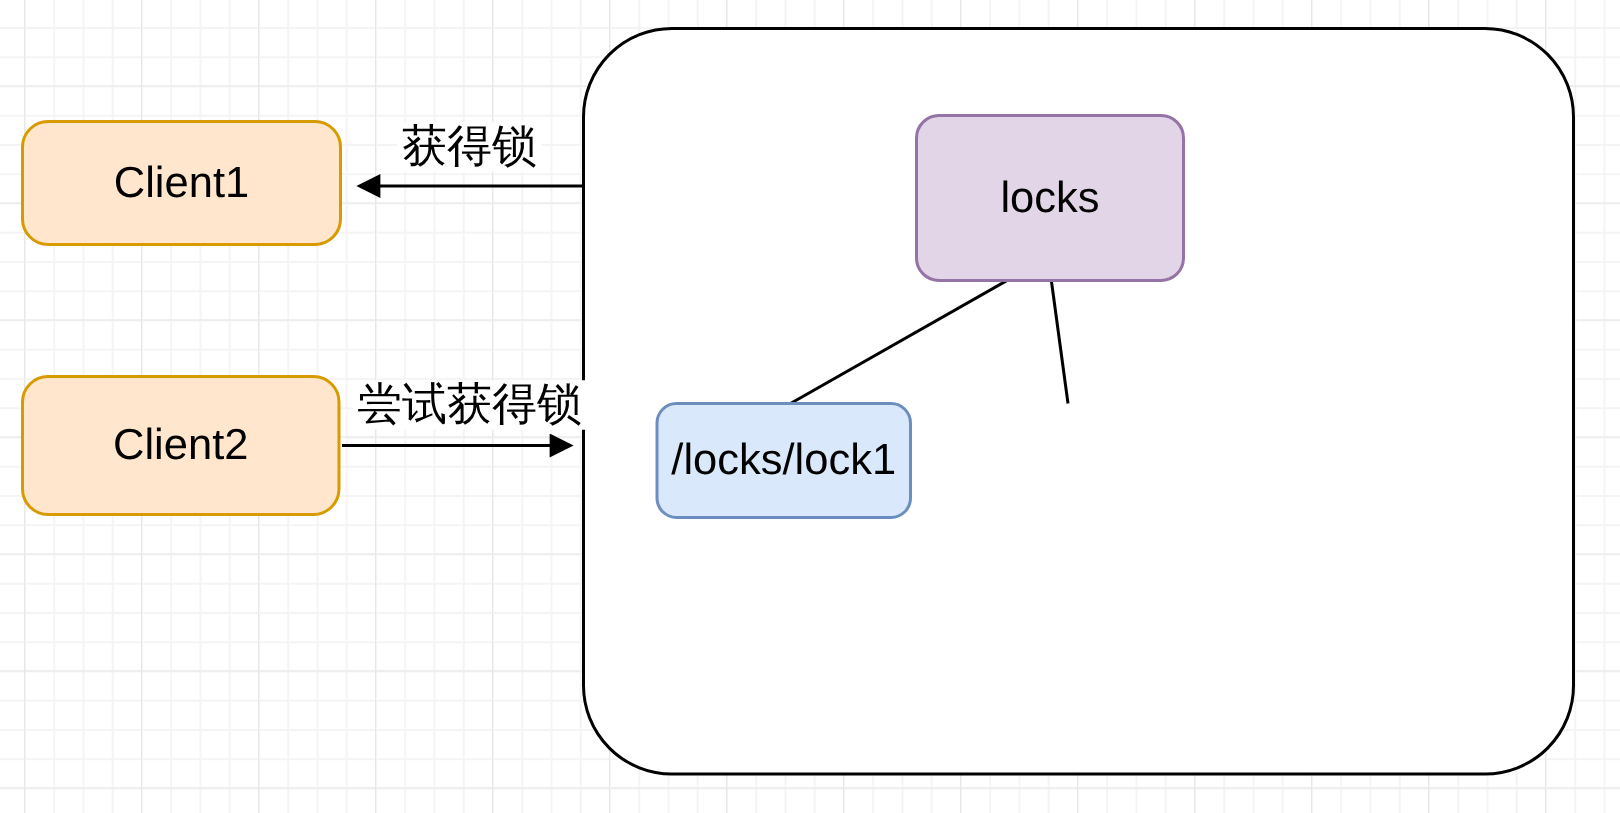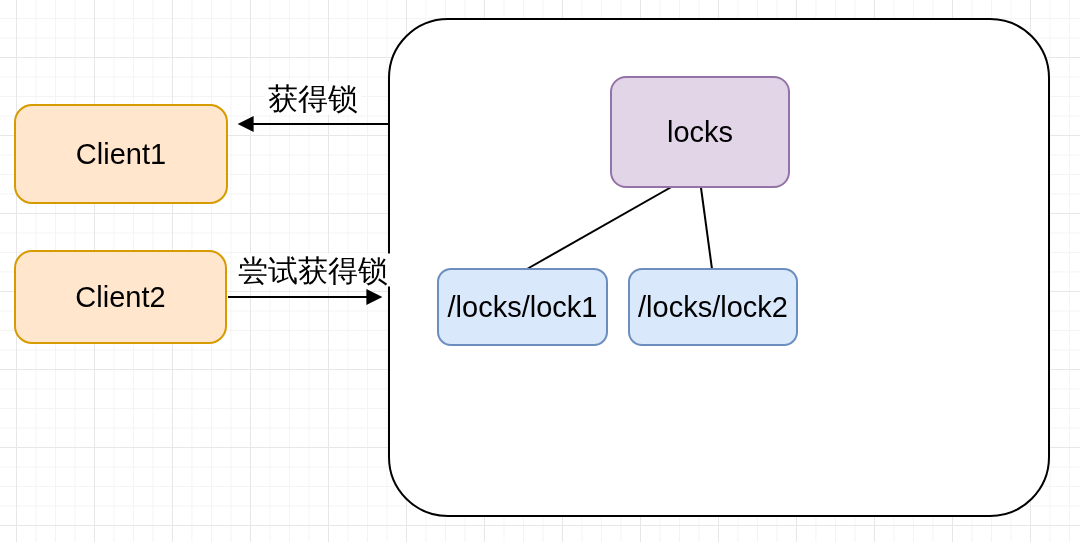--- a/index.html
+++ b/index.html
@@ -23,21 +23,21 @@
     background-size:78px 78px,78px 78px,19.5px 19.5px,19.5px 19.5px;
     background-position:16px 57px;
   }
   .node{
     position:absolute;display:flex;align-items:center;justify-content:center;
     font-size:29px;line-height:1.2;text-align:center;z-index:3;
   }
   .client{
     background:var(--client_fill);border:2px solid var(--client_stroke);border-radius:18px;
   }
-  .client1{left:14px;top:80px;width:214px;height:100px;margin-top:24px;}
+  .client1{left:14px;top:80px;width:214px;height:84px;}
   .client2{left:14px;top:250px;width:213px;height:94px;}
   .server-container{
     position:absolute;left:388px;top:18px;width:662px;height:499px;
     background:#ffffff;border:2.5px solid var(--container_stroke);border-radius:60px;z-index:1;
   }
   .root-node{
     left:610px;top:76px;width:180px;height:112px;
     background:var(--root_fill);border:2px solid var(--root_stroke);border-radius:16px;
   }
   .child-node{
@@ -81,20 +81,17 @@
   <div class="node client client2">
     <span>Client2</span>
   </div>
 
   <div class="node root-node">
     <span>locks</span>
   </div>
   <div class="node child-node lock1">
     <span>/locks/lock1</span>
   </div>
-  <div class="node child-node lock2">
-    <span>/locks/lock2</span>
-  </div>
 
   <div class="edge-label label-acquire">获得锁</div>
   <div class="edge-label label-try">尝试获得锁</div>
 
 </div>
 
 </body></html>

